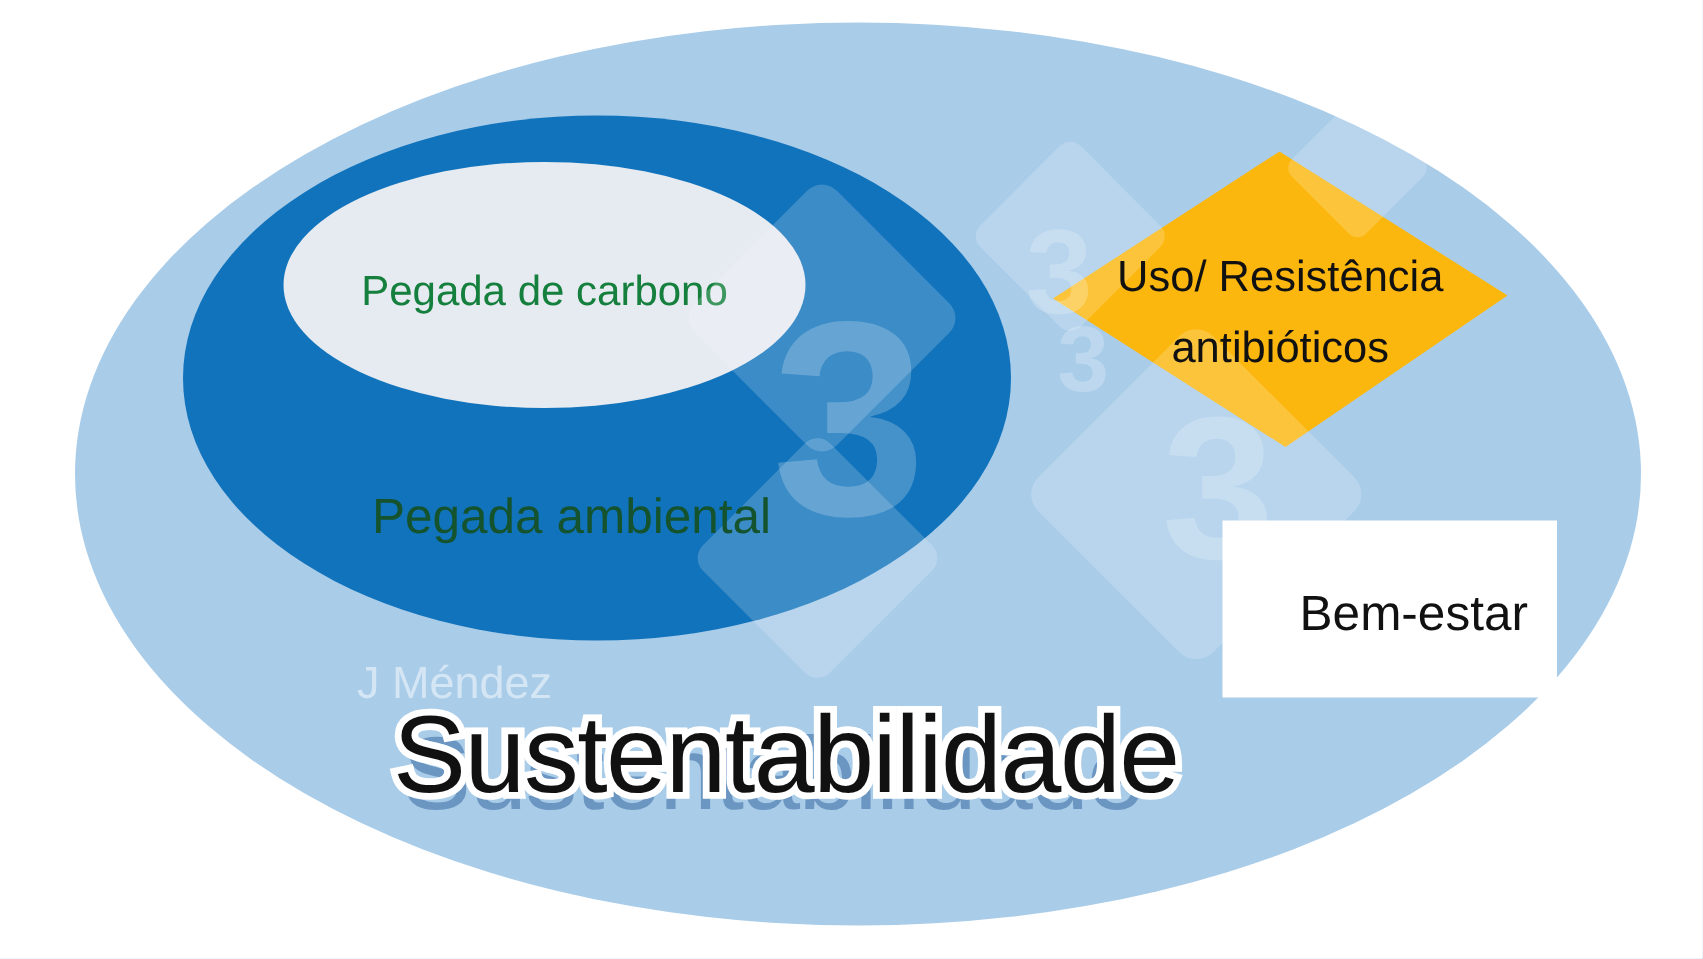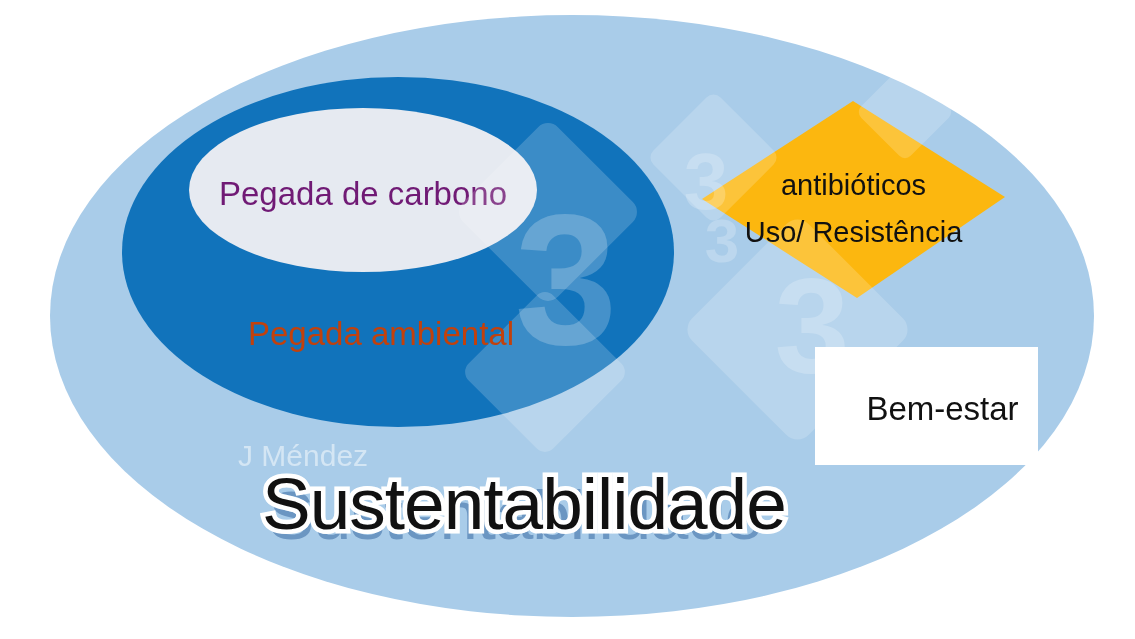--- a/index.html
+++ b/index.html
@@ -40,22 +40,22 @@
   .wm-d4{left:485px;top:312px;width:120px;height:120px;border-radius:12px;}
   .wm-d5{left:870px;top:77px;width:70px;height:70px;border-radius:8px;}
   .wm-three{color:rgba(255,255,255,0.22);font-weight:bold;line-height:1;transform:translate(-50%,-54%);}
   .wm-n1{left:566px;top:288px;font-size:185px;}
   .wm-n2{left:706px;top:185px;font-size:80px;}
   .wm-n2b{left:722px;top:243px;font-size:62px;}
   .wm-n3{left:812px;top:331px;font-size:135px;}
   .wm-author{left:238px;top:441px;font-size:30px;color:rgba(255,255,255,0.5);line-height:1;text-align:center;}
   
   .label{position:absolute;color:#111;}
-  .carbon-label{position:static;font-size:33px;color:#701a75;padding-top:8px;}
-  .ambient-label{left:381px;top:334px;transform:translate(-50%,-50%);font-size:33px;color:#c2410c;white-space:nowrap;}
+  .carbon-label{position:static;font-size:28px;color:#15803d;padding-top:8px;}
+  .ambient-label{left:381px;top:344px;transform:translate(-50%,-50%);font-size:33px;color:#14532d;white-space:nowrap;}
   .diamond-label{
     position:absolute;left:702px;top:101px;width:303px;height:197px;
     display:flex;flex-direction:column;align-items:center;justify-content:center;
     padding-top:18px;font-size:29px;line-height:47px;color:#111;text-align:center;
   }
   .welfare-label{font-size:33px;line-height:44px;color:#111;text-align:center;}
   .title-ghost{
     left:268px;top:481px;font-size:69px;line-height:1;white-space:nowrap;
     color:rgba(45,95,155,0.5);letter-spacing:-1px;
   }
@@ -90,20 +90,20 @@
   <div class="wm wm-diamond wm-d5"></div>
   <div class="wm wm-three wm-n1">3</div>
   <div class="wm wm-three wm-n2">3</div>
   <div class="wm wm-three wm-n2b">3</div>
   <div class="wm wm-three wm-n3">3</div>
   <div class="wm wm-author">J Méndez</div>
 
   <div class="label ambient-label">Pegada ambiental</div>
 
   <div class="diamond-label">
+    <div>Uso/ Resistência</div>
     <div>antibióticos</div>
-    <div>Uso/ Resistência</div>
   </div>
 
   <div class="label title-ghost">Sustentabilidade</div>
   <div class="label title-main">Sustentabilidade</div>
 
 </div>
 
 </body></html>

